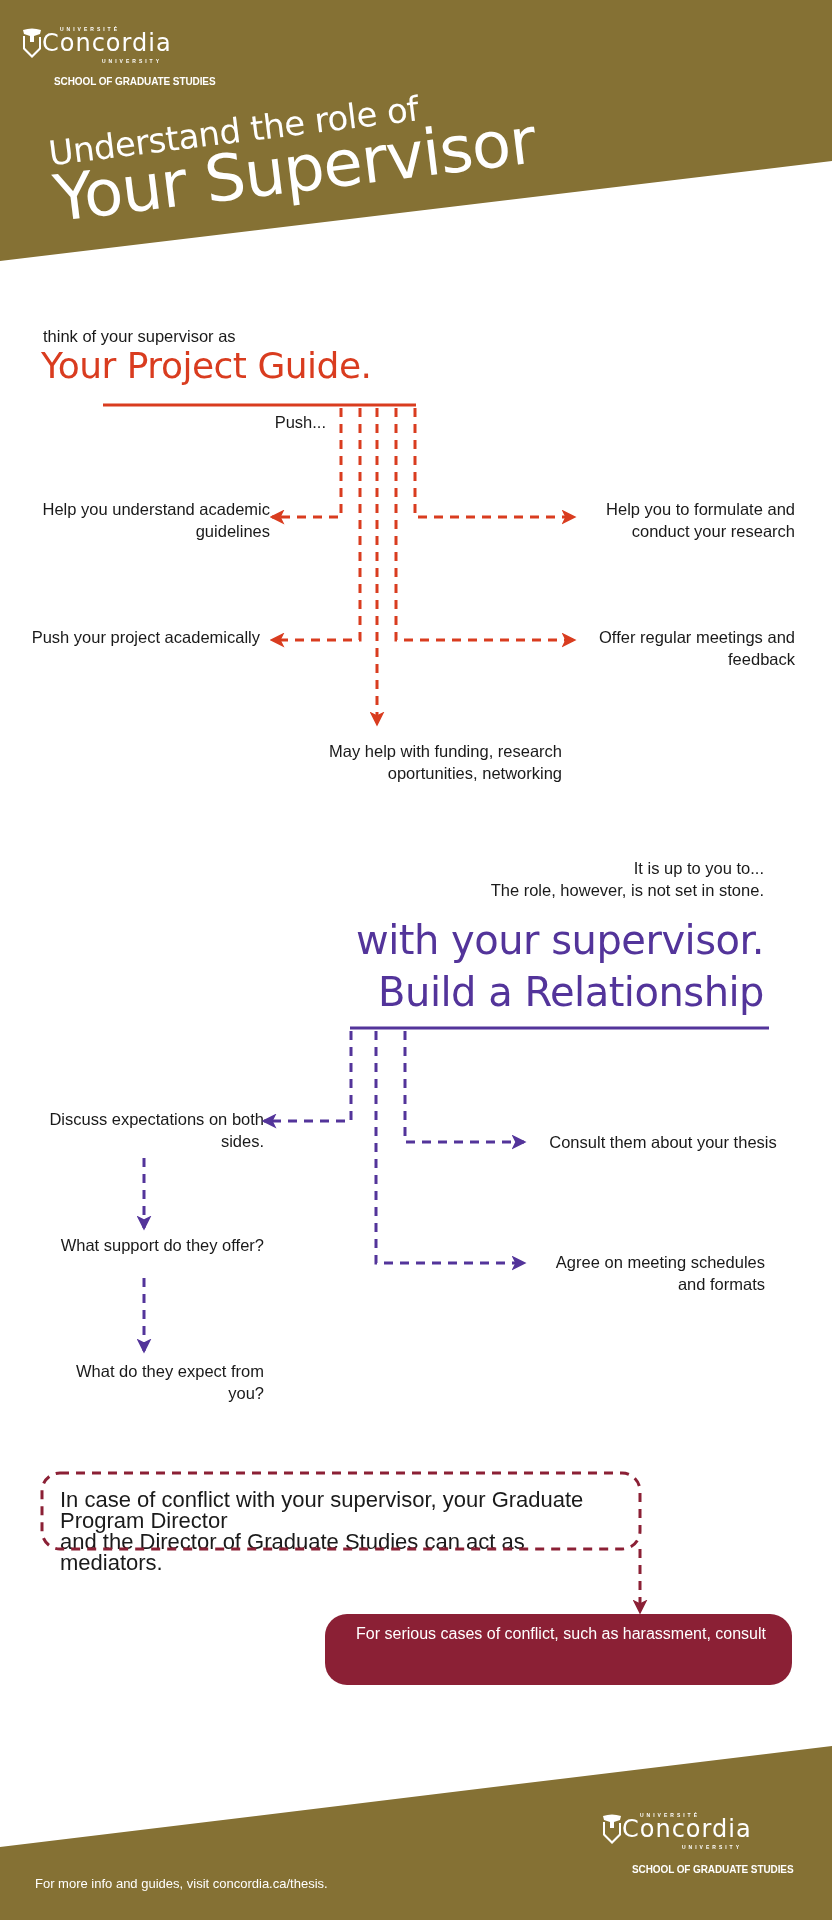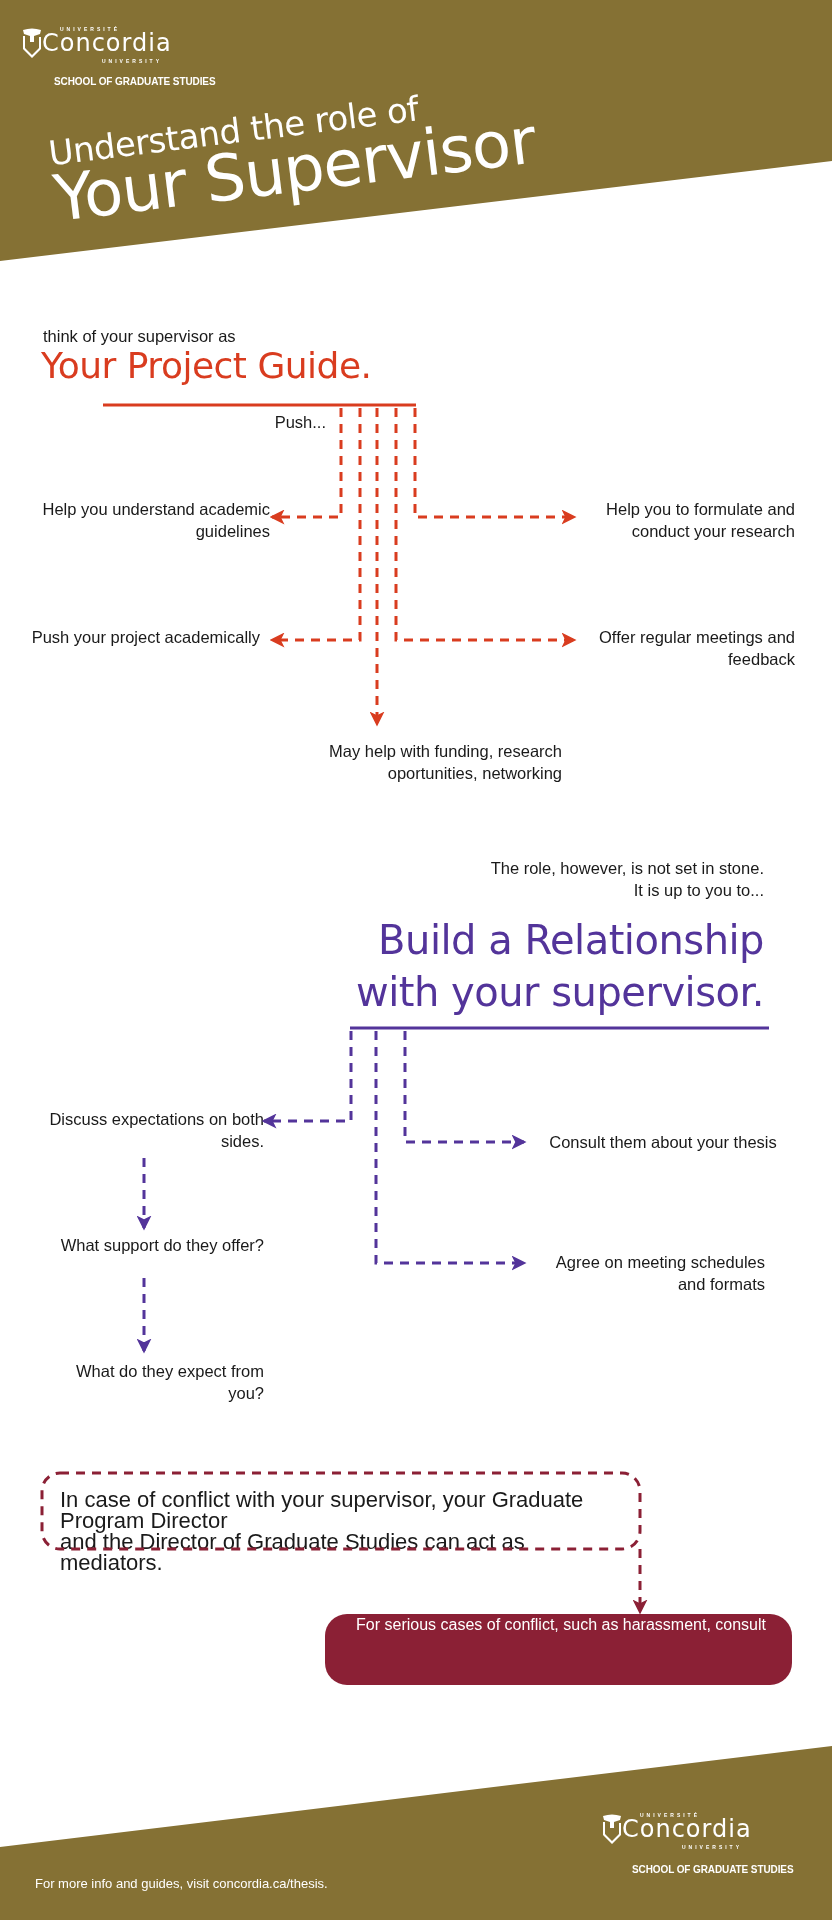--- a/index.html
+++ b/index.html
@@ -12,21 +12,21 @@
   .logo-school { font-size: 10px; font-weight: bold; position: absolute; white-space: nowrap; letter-spacing: -0.1px; }
   .title-block { position: absolute; color: #fff; transform-origin: left bottom; transform: rotate(-7deg); white-space: nowrap; }
   .title-small { font-size: 34px; font-family: "DejaVu Sans", sans-serif; font-weight: normal; letter-spacing: -0.5px; }
   .title-big { font-size: 64px; font-family: "DejaVu Sans", sans-serif; line-height: 60px; letter-spacing: -1px; }
   .txt { position: absolute; font-size: 16.5px; line-height: 22px; color: #1a1a1a; text-align: center; }
   .center { text-align: right; }
   .right { text-align: right; }
   .red-head { position: absolute; font-size: 36px; color: #d93c1f; font-family: "DejaVu Sans", sans-serif; letter-spacing: -0.5px; white-space: nowrap; }
   .purple-head { position: absolute; font-size: 40px; color: #53349a; font-family: "DejaVu Sans", sans-serif; line-height: 52px; text-align: right; white-space: nowrap; letter-spacing: -0.5px; }
   .conflict-text { position: absolute; left: 60px; top: 1489px; width: 570px; font-size: 22px; line-height: 21px; }
-  .serious-box { position: absolute; left: 325px; top: 1614px; width: 467px; height: 71px; background: #8b2035; border-radius: 22px; color: #fff; box-sizing: border-box; padding: 0 26px 0 0; text-align: right; font-size: 16px; line-height: 22px; }
+  .serious-box { position: absolute; left: 325px; top: 1614px; width: 467px; height: 71px; background: #8b2035; border-radius: 22px; color: #fff; box-sizing: border-box; padding: 9px 26px 0 0; text-align: right; font-size: 16px; line-height: 22px; }
   .serious-box .bold { font-weight: bold; font-size: 16.5px; }
   .footer-text { position: absolute; left: 35px; top: 1876px; font-size: 13px; color: #fff; }
   svg.overlay { position: absolute; left: 0; top: 0; }
 </style>
 </head>
 <body>
 
 <svg class="overlay" width="832" height="1920">
   <polygon points="0,0 832,0 832,161 0,261" fill="#857134"></polygon>
   <polygon points="0,1847 832,1746 832,1920 0,1920" fill="#857134"></polygon>
@@ -66,26 +66,26 @@
 <div class="txt center" style="left:570px; top:626px; width:225px;">
   <div>Offer regular meetings and</div>
   <div>feedback</div>
 </div>
 <div class="txt center" style="left:292px; top:740px; width:270px;">
   <div>May help with funding, research</div>
   <div>oportunities, networking</div>
 </div>
 
 <div class="txt right" style="left:400px; top:857px; width:364px;">
+  <div>It is up to you to...</div>
   <div>The role, however, is not set in stone.</div>
-  <div>It is up to you to...</div>
 </div>
 <div class="purple-head" style="left:300px; top:914px; width:464px;">
+  <div>with your supervisor.</div>
   <div>Build a Relationship</div>
-  <div>with your supervisor.</div>
 </div>
 
 <div class="txt center" style="left:24px; top:1108px; width:240px;">
   <div>Discuss expectations on both</div>
   <div>sides.</div>
 </div>
 <div class="txt center" style="left:24px; top:1234px; width:240px;">
   <div>What support do they offer?</div>
 </div>
 <div class="txt center" style="left:24px; top:1360px; width:240px;">

